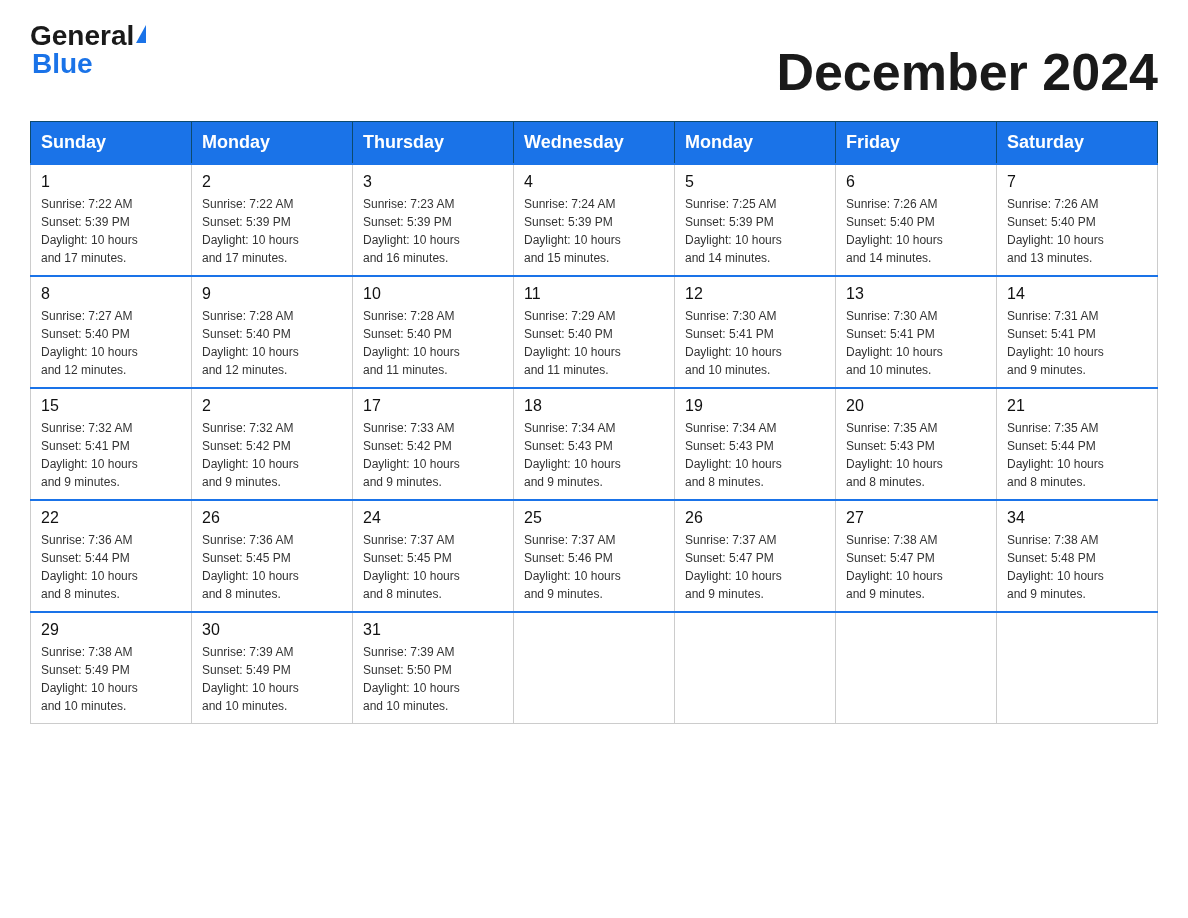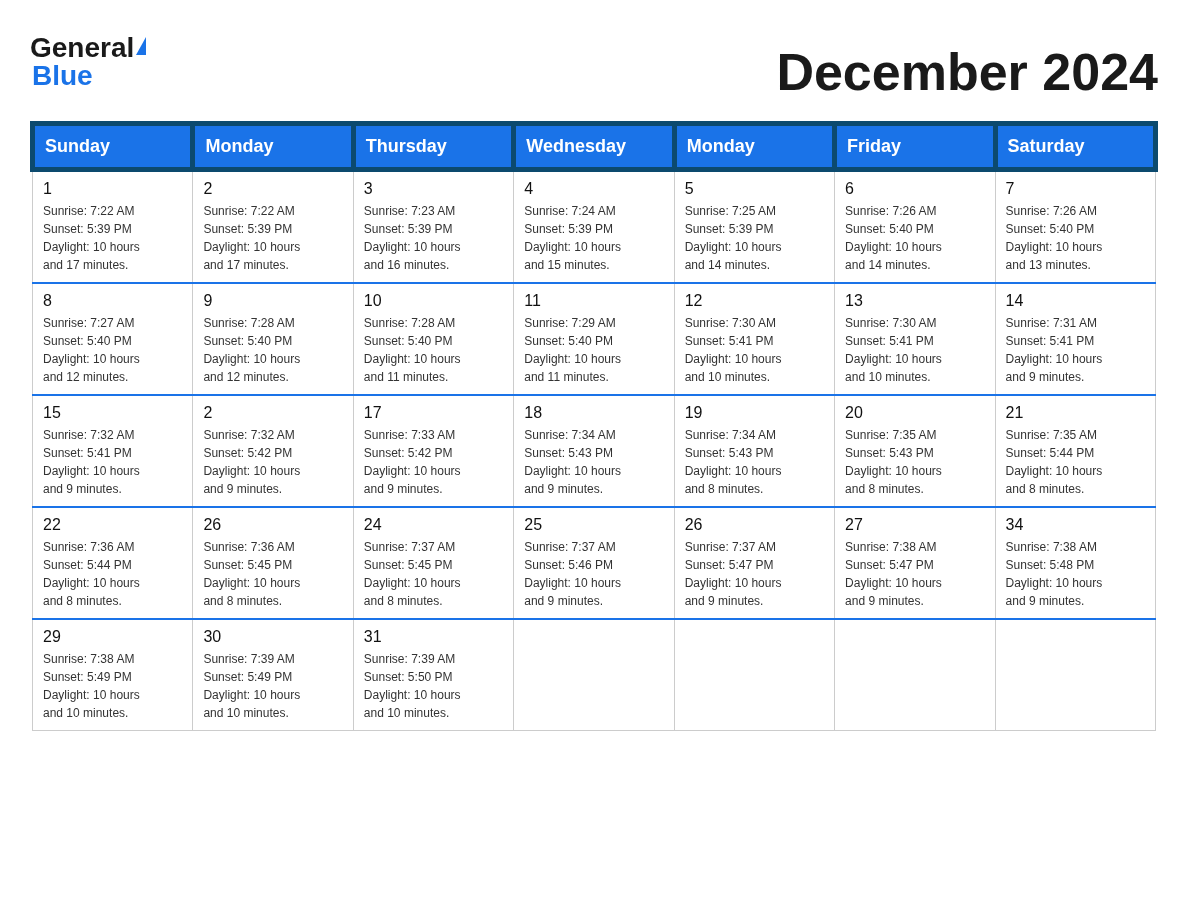--- a/index.html
+++ b/index.html
@@ -20,21 +20,20 @@
       display: flex;
       flex-direction: column;
       align-items: flex-start;
     }
     .logo-text {
       display: flex;
       align-items: center;
       font-size: 28px;
       font-weight: bold;
       color: #1a1a1a;
-      margin-top: 12px;
     }
     .logo-general {
       color: #1a1a1a;
       font-size: 28px;
       font-weight: bold;
     }
     .logo-triangle {
       width: 0;
       height: 0;
       border-left: 10px solid transparent;
@@ -68,21 +67,21 @@
       border-collapse: collapse;
       table-layout: fixed;
     }
     .calendar-table th {
       background-color: #1a73e8;
       color: white;
       font-size: 18px;
       font-weight: bold;
       padding: 10px 10px;
       text-align: left;
-      border: 5px solid #0c4a6e;
+      border: 1px solid #0c4a6e;
     }
     .calendar-table td {
       vertical-align: top;
       padding: 8px 10px;
       font-size: 12.5px;
       color: #222;
       border: 1px solid #ccc;
       min-height: 110px;
       height: 110px;
     }

